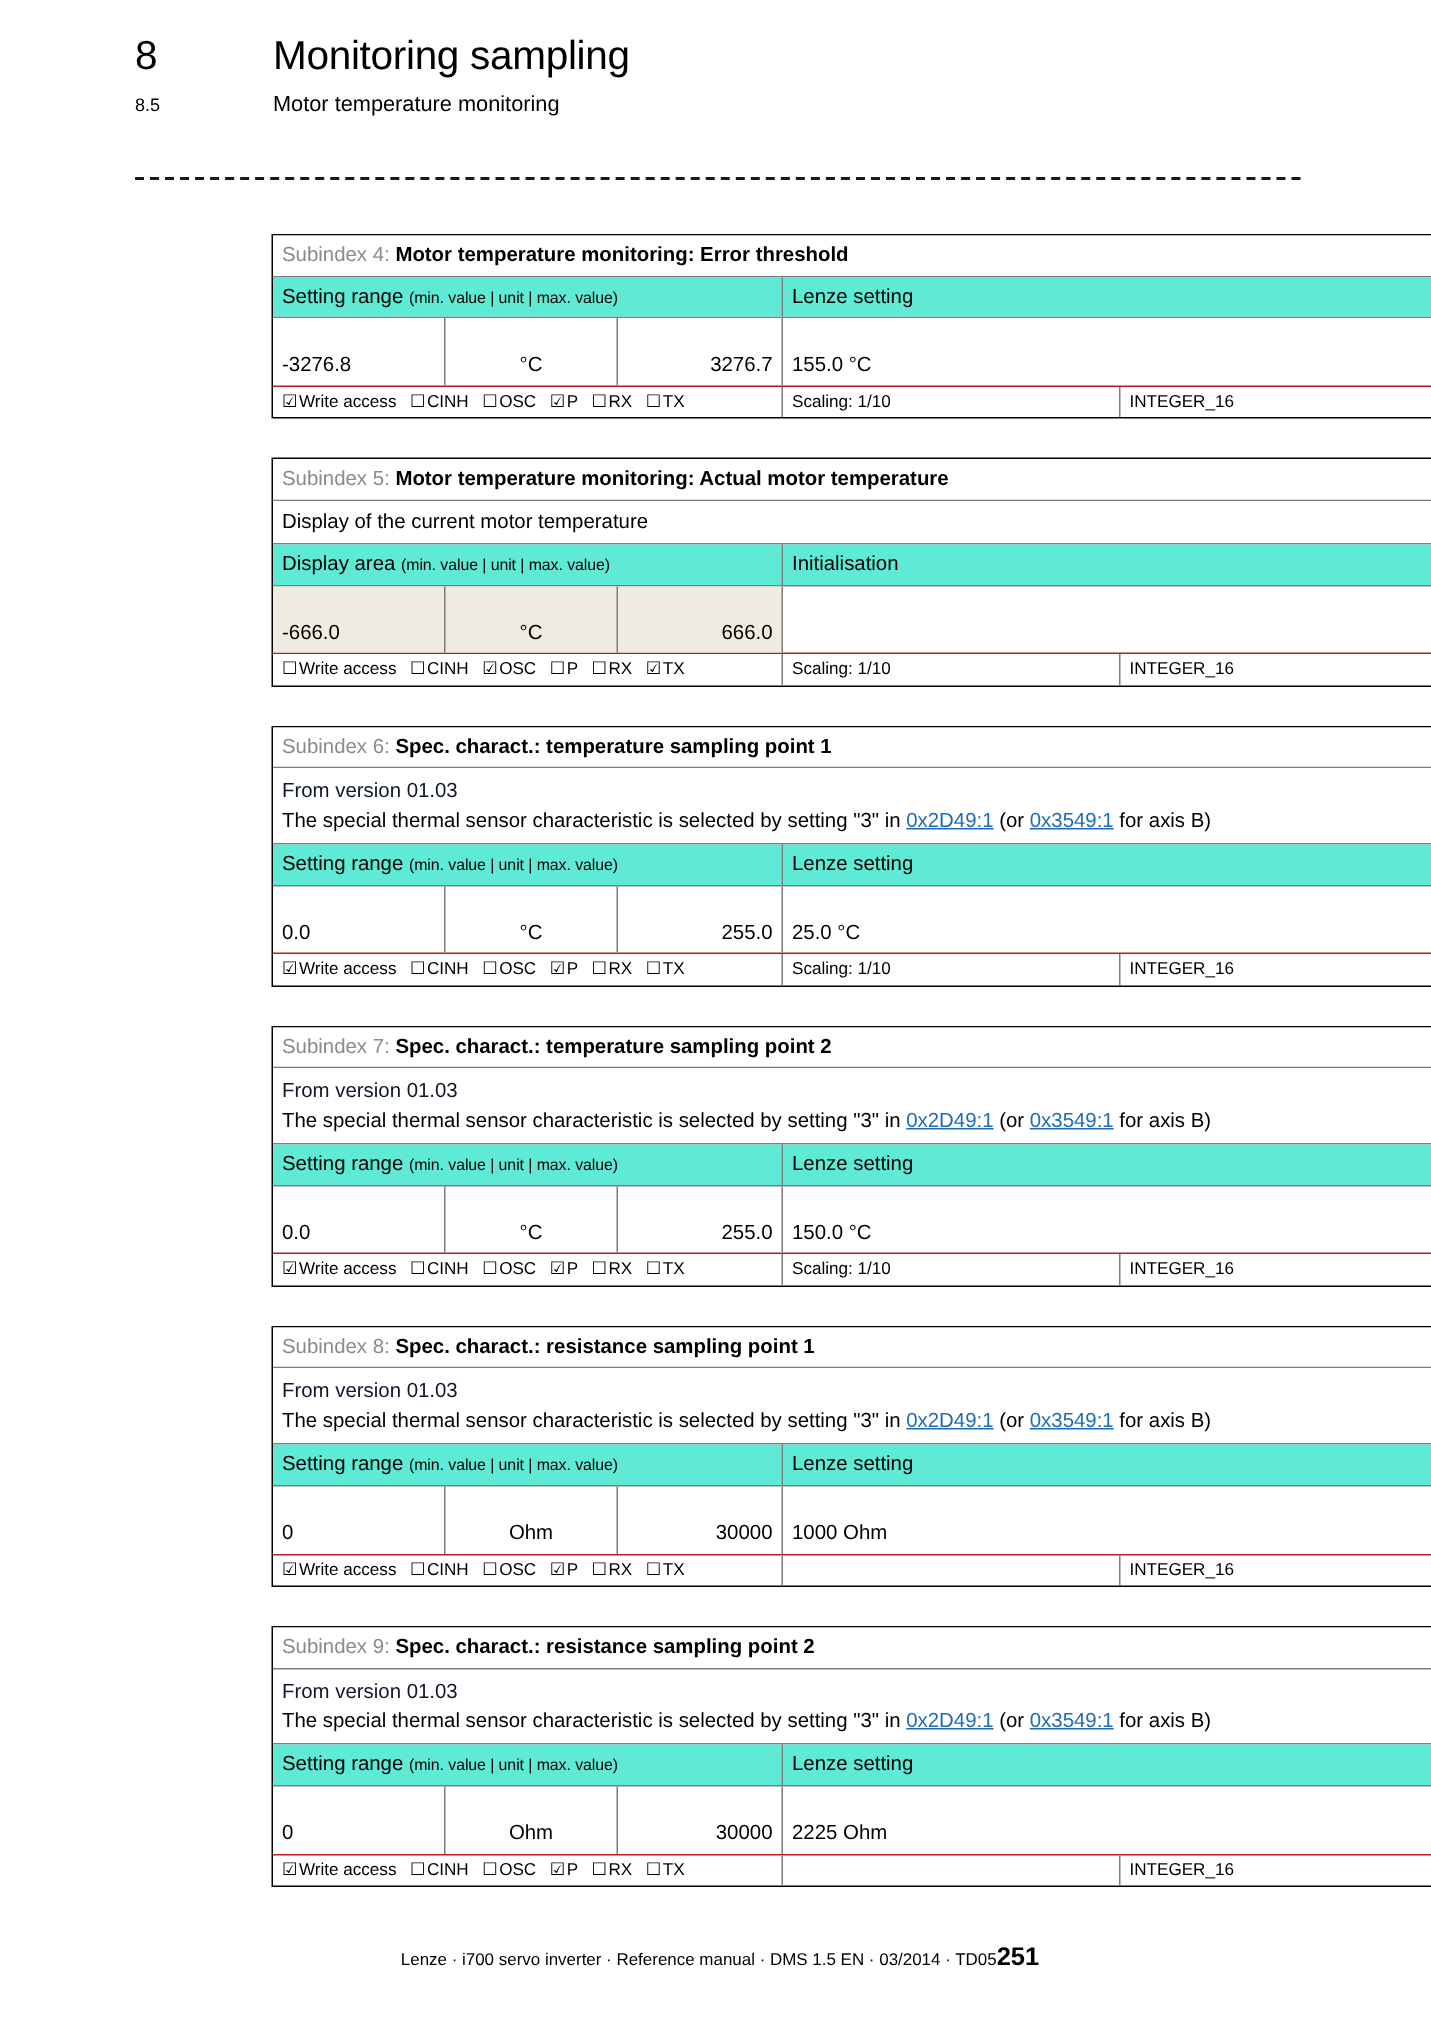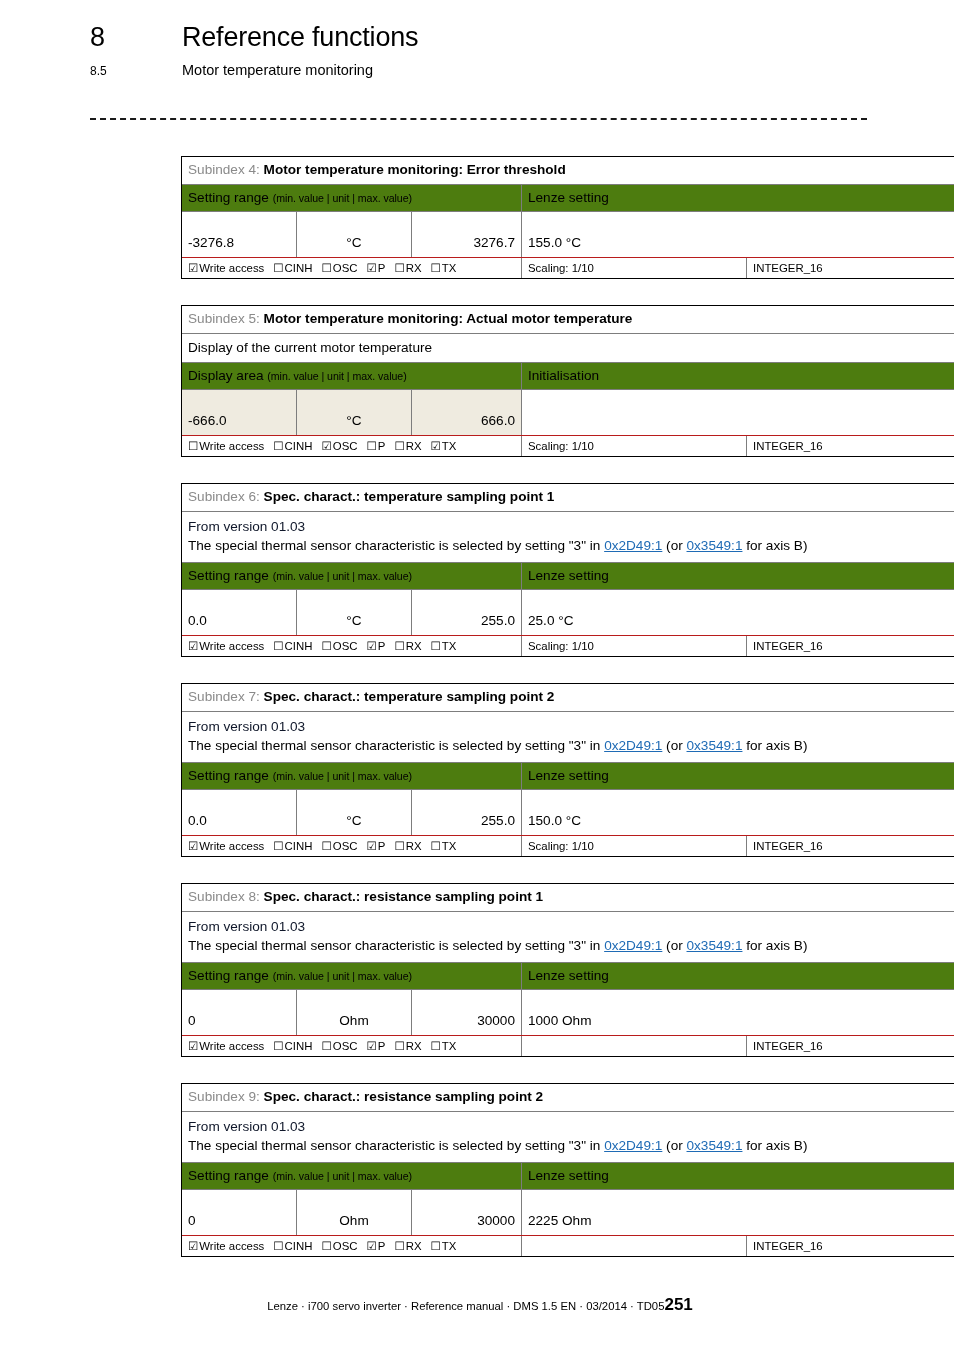--- a/index.html
+++ b/index.html
@@ -122,21 +122,21 @@
     color: #0f172a;
     display: block;
   }
   a.xref {
     color: #1f6bb5;
     text-decoration: underline;
   }
 
   
   .row-shaded .cell {
-    background: #4d7c0f;
+    background: #5eead4;
     padding: 4px 5px 5px 6px;
     font-size: 13.6px;
   }
   .hint {
     font-size: 10.6px;
     letter-spacing: -0.05px;
   }
 
   
   .row-values .cell { font-size: 13.6px; padding: 22px 6px 5px 6px; }
@@ -179,21 +179,21 @@
   }
   .footer-text { font-size: 11.3px; color: #000; }
   .footer-page { font-size: 17px; font-weight: bold; }
 </style>
 </head>
 <body>
 
 <div class="page-header">
   <div class="hdr-row1">
     <div class="chapter-num">8</div>
-    <div class="chapter-title">Reference functions</div>
+    <div class="chapter-title">Monitoring sampling</div>
   </div>
   <div class="hdr-row2">
     <div class="section-num">8.5</div>
     <div class="section-title">Motor temperature monitoring</div>
   </div>
 </div>
 
 <div class="dashed-rule"></div>
 
 <div class="blocks">

